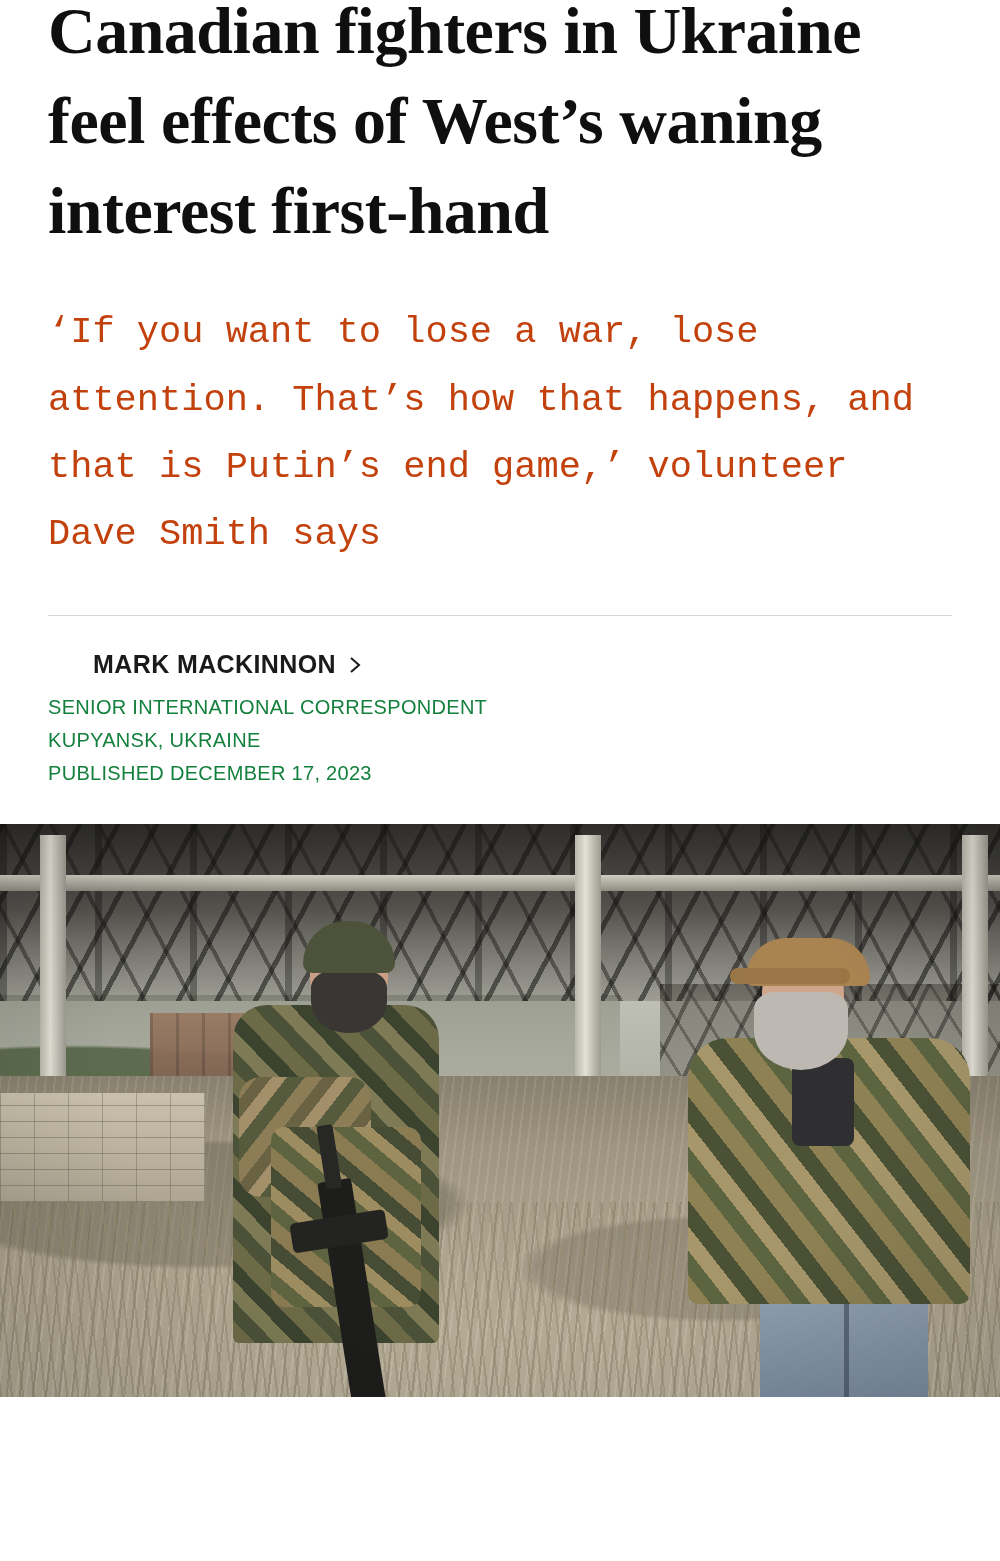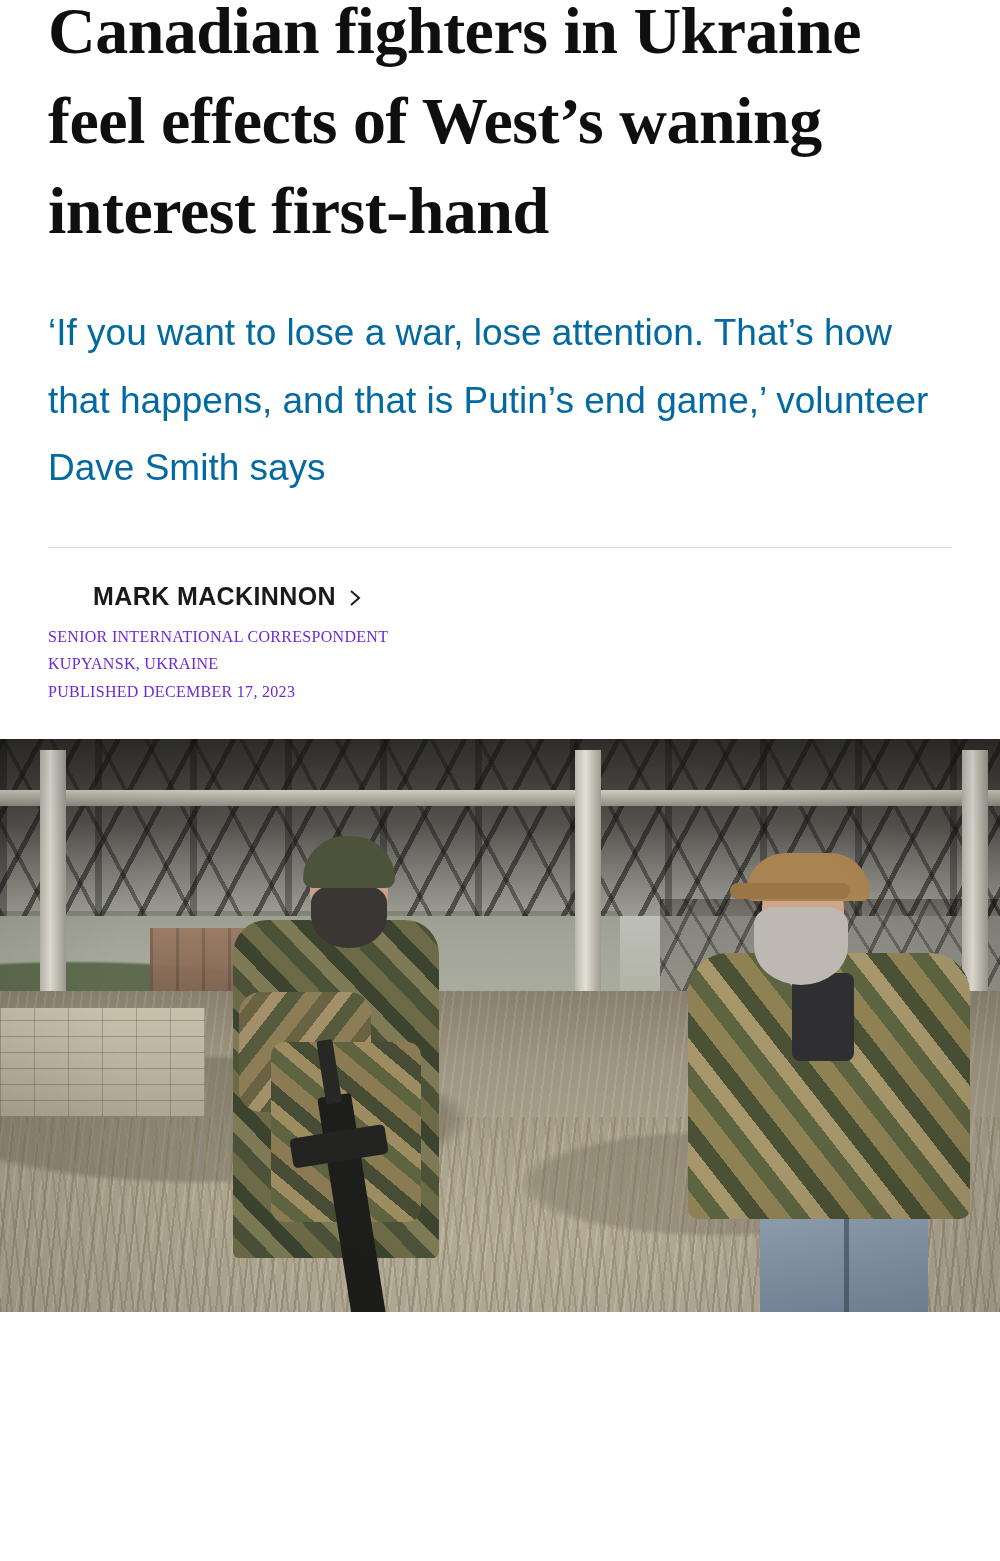--- a/index.html
+++ b/index.html
@@ -32,24 +32,24 @@
     line-height: 1.36;
     letter-spacing: -0.5px;
     color: #0f0f0f;
     margin: 0;
     padding-top: 0;
     
     margin-top: -14px;
   }
 
   .standfirst {
-    font-family: Liberation Sans, sans-serif;
+    font-family: Liberation Mono, monospace;
     font-size: 37px;
     line-height: 1.82;
-    color: #0369a1;
+    color: #c2410c;
     margin: 44px 0 0 0;
     font-weight: normal;
   }
 
   .divider {
     height: 1px;
     background: #d8d8d8;
     margin: 46px 48px 0 48px;
   }
 
@@ -76,25 +76,25 @@
   .chev {
     display: inline-block;
     width: 18px;
     height: 18px;
     position: relative;
     top: 1px;
   }
   .chev svg { display: block; }
 
   .byline-meta {
-    font-family: Liberation Serif, serif;
-    font-size: 16px;
+    font-family: Liberation Sans, sans-serif;
+    font-size: 20px;
     line-height: 1.45;
     letter-spacing: 0.3px;
-    color: #6d28d9;
+    color: #15803d;
     text-transform: uppercase;
     margin-top: 12px;
   }
   .byline-meta div { padding: 2px 0; }
 
   .hero {
     width: 1000px;
     height: 573px;
     margin-top: 34px;
     position: relative;

